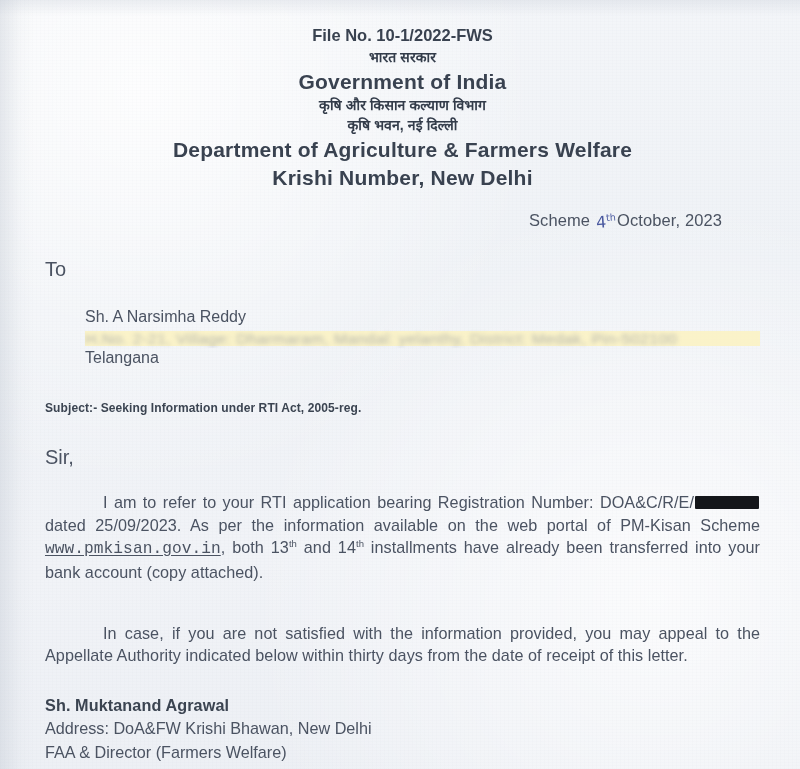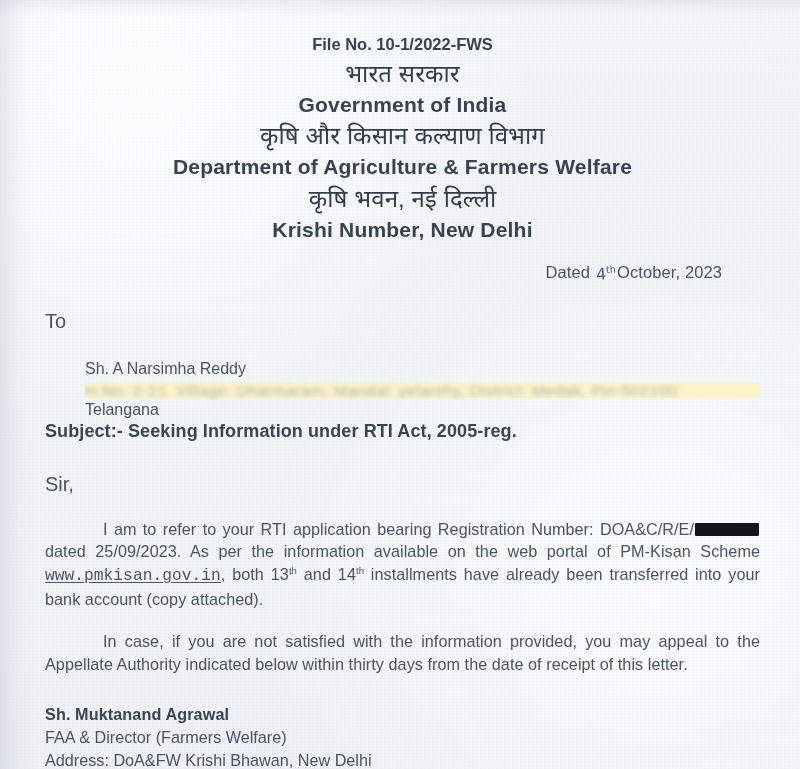--- a/index.html
+++ b/index.html
@@ -55,35 +55,35 @@
 
   .content {
     position: relative;
     z-index: 2;
     padding: 0 40px 0 45px;
   }
 
   
   .letterhead {
     text-align: center;
-    padding-top: 33px;
+    padding-top: 24px;
   }
   .lh-line {
     line-height: 1.34;
     white-space: nowrap;
   }
   .lh-en {
     font-size: 21px;
     font-weight: bold;
     letter-spacing: 0.2px;
     color: #394250;
   }
   .lh-hi {
-    font-size: 24px;
-    font-weight: normal;
+    font-size: 14px;
+    font-weight: bold;
     color: #333c4a;
     letter-spacing: 0.1px;
     line-height: 1.42;
   }
   .lh-file {
     font-size: 16.5px;
     font-weight: bold;
     color: #394250;
     margin-bottom: 2px;
   }
@@ -148,21 +148,22 @@
     font-size: 16px;
     white-space: nowrap;
     letter-spacing: 0.4px;
     filter: blur(2.6px);
     opacity: 0.55;
     transform: scaleY(0.92);
   }
 
   
   .subject {
-    font-size: 18px;
+    margin-top: 32px;
+    font-size: 12px;
     font-weight: bold;
     color: #3b4插451;
     color: #3b4451;
     letter-spacing: 0.1px;
   }
 
   .salutation {
     margin-top: 31px;
     font-size: 20px;
     color: #4b5362;
@@ -172,21 +173,21 @@
   .para {
     margin-top: 22px;
     font-size: 16.2px;
     line-height: 1.40;
     color: #4b5362;
     text-align: justify;
     text-indent: 58px;
     letter-spacing: 0.05px;
   }
   .para.p2 {
-    margin-top: 20px;
+    margin-top: 38px;
   }
   .redact-bar {
     display: inline-block;
     width: 64px;
     height: 13px;
     background: #14161a;
     vertical-align: -1px;
     margin: 0 1px;
     border-radius: 1px;
   }
@@ -222,27 +223,27 @@
   <div class="edge-shade"></div>
   <div class="edge-shade-top"></div>
 
   <div class="content">
 
     <div class="letterhead">
       <div class="lh-line lh-file">File No. 10-1/2022-FWS</div>
       <div class="lh-line lh-hi">भारत सरकार</div>
       <div class="lh-line lh-en">Government of India</div>
       <div class="lh-line lh-hi">कृषि और किसान कल्याण विभाग</div>
+      <div class="lh-line lh-hi">कृषि भवन, नई दिल्ली</div>
       <div class="lh-line lh-en">Department of Agriculture &amp; Farmers Welfare</div>
-      <div class="lh-line lh-hi">कृषि भवन, नई दिल्ली</div>
       <div class="lh-line lh-en">Krishi Number, New Delhi</div>
     </div>
 
     <div class="dated-row">
-      <span>Dated</span>
+      <span>Scheme</span>
       <span class="ink"><span>4</span><sup>th</sup></span><span>October, 2023</span>
     </div>
 
     <div class="to-label">To</div>
 
     <div class="addressee">
       <div>Sh. A Narsimha Reddy</div>
       <div class="addr-redacted">
         <span class="hl"></span>
         <span class="smeared">H.No. 2-21, Village: Dharmaram, Mandal: yelanthy, District: Medak, Pin-502100</span>
@@ -253,19 +254,19 @@
     <div class="subject">Subject:- Seeking Information under RTI Act, 2005-reg.</div>
 
     <div class="salutation">Sir,</div>
 
     <div class="para p1"><span>I am to refer to your RTI application bearing Registration Number: DOA&amp;C/R/E/</span><span class="redact-bar"></span><span> dated 25/09/2023. As per the information available on the web portal of PM-Kisan Scheme </span><a class="link" href="#">www.pmkisan.gov.in</a><span>, both 13</span><sup>th</sup><span> and 14</span><sup>th</sup><span> installments have already been transferred into your bank account (copy attached).</span></div>
 
     <div class="para p2">In case, if you are not satisfied with the information provided, you may appeal to the Appellate Authority indicated below within thirty days from the date of receipt of this letter.</div>
 
     <div class="sigblock">
       <div class="name">Sh. Muktanand Agrawal</div>
+      <div>Address: DoA&amp;FW Krishi Bhawan, New Delhi</div>
       <div>FAA &amp; Director (Farmers Welfare)</div>
-      <div>Address: DoA&amp;FW Krishi Bhawan, New Delhi</div>
       <div>Phone No.: 011-23384348</div>
     </div>
 
   </div>
 </div>
 
 </body></html>

